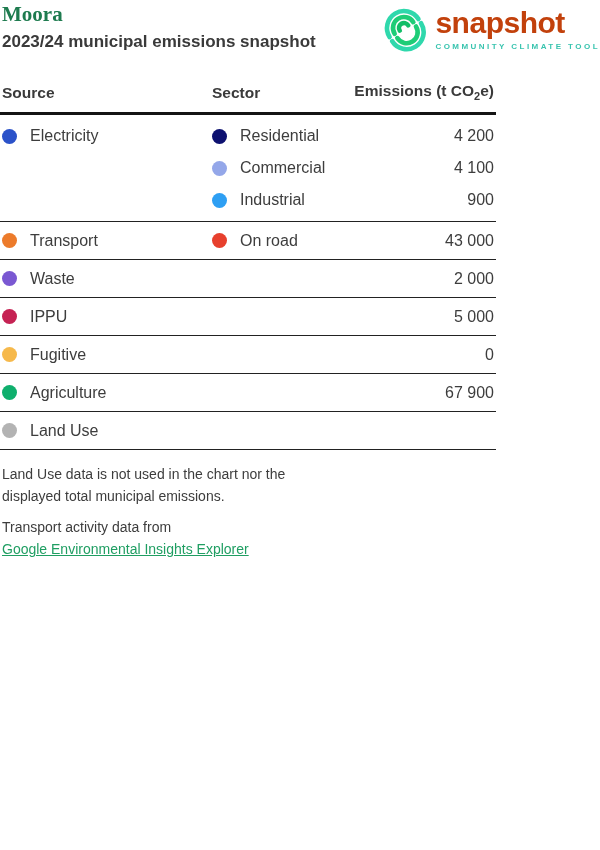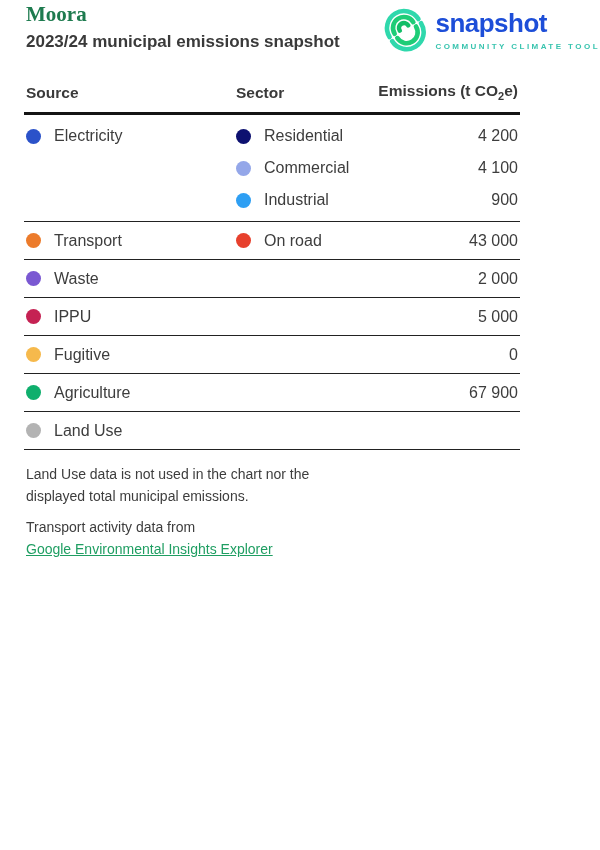--- a/index.html
+++ b/index.html
@@ -3,21 +3,21 @@
 <meta charset="utf-8">
 <style>
   * { box-sizing: border-box; }
   html, body { margin: 0; padding: 0; }
   body {
     width: 600px; height: 850px;
     background: #ffffff;
     font-family: "Liberation Sans", sans-serif;
     color: #3d3d3d;
   }
-  .page { width: 600px; position: relative; padding-left: 24px; }
+  .page { width: 600px; position: relative; }
 
   
   header { position: relative; height: 70px; padding: 2px 2px 0 2px; }
   .muni-title {
     margin: 0;
     font-family: "Liberation Serif", serif;
     font-weight: 700;
     font-size: 21px;
     line-height: 24px;
     color: #1e7b4f;
@@ -26,22 +26,22 @@
     margin: 6px 0 0 0;
     font-size: 17px;
     font-weight: 700;
     color: #3a3a3a;
     line-height: 20px;
   }
   .logo { position: absolute; top: 0; right: 0; display: flex; align-items: flex-start; }
   .logo-mark { width: 46px; height: 56px; display: block; }
   .logo-text { display: flex; flex-direction: column; margin-left: 8px; padding-top: 8px; }
   .wordmark {
-    font-size: 26px; font-weight: 700; line-height: 30px;
-    letter-spacing: -0.5px; color: #1d4ed8;
+    font-size: 30px; font-weight: 700; line-height: 30px;
+    letter-spacing: -0.5px; color: #c2410c;
   }
   .tagline {
     margin-top: 4px;
     font-size: 8px; font-weight: 700;
     letter-spacing: 2.45px;
     color: #39c4af;
     white-space: nowrap;
   }
 
   

